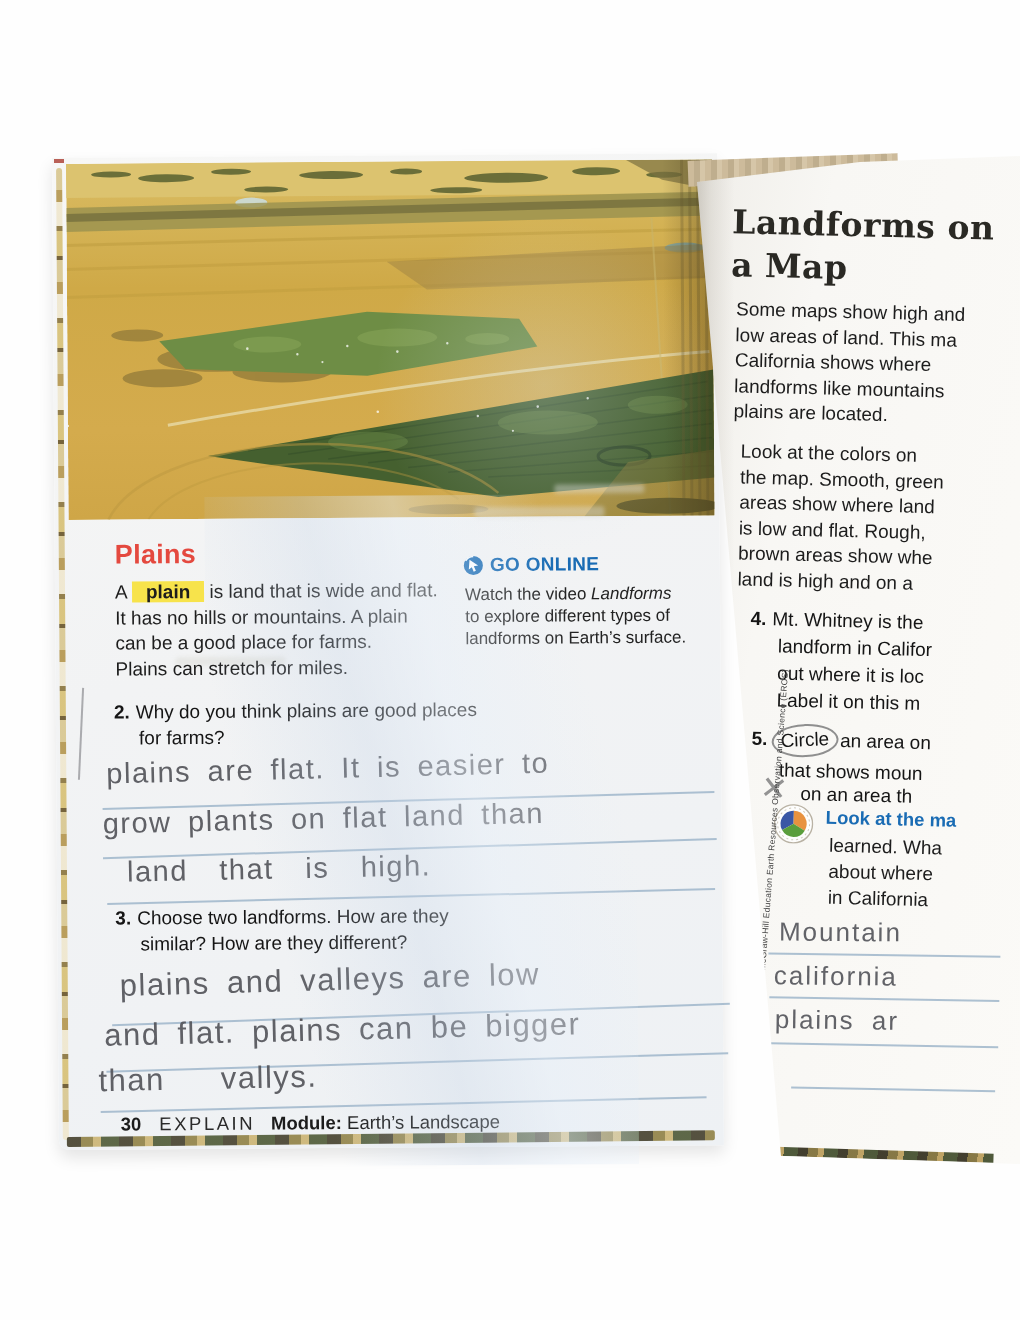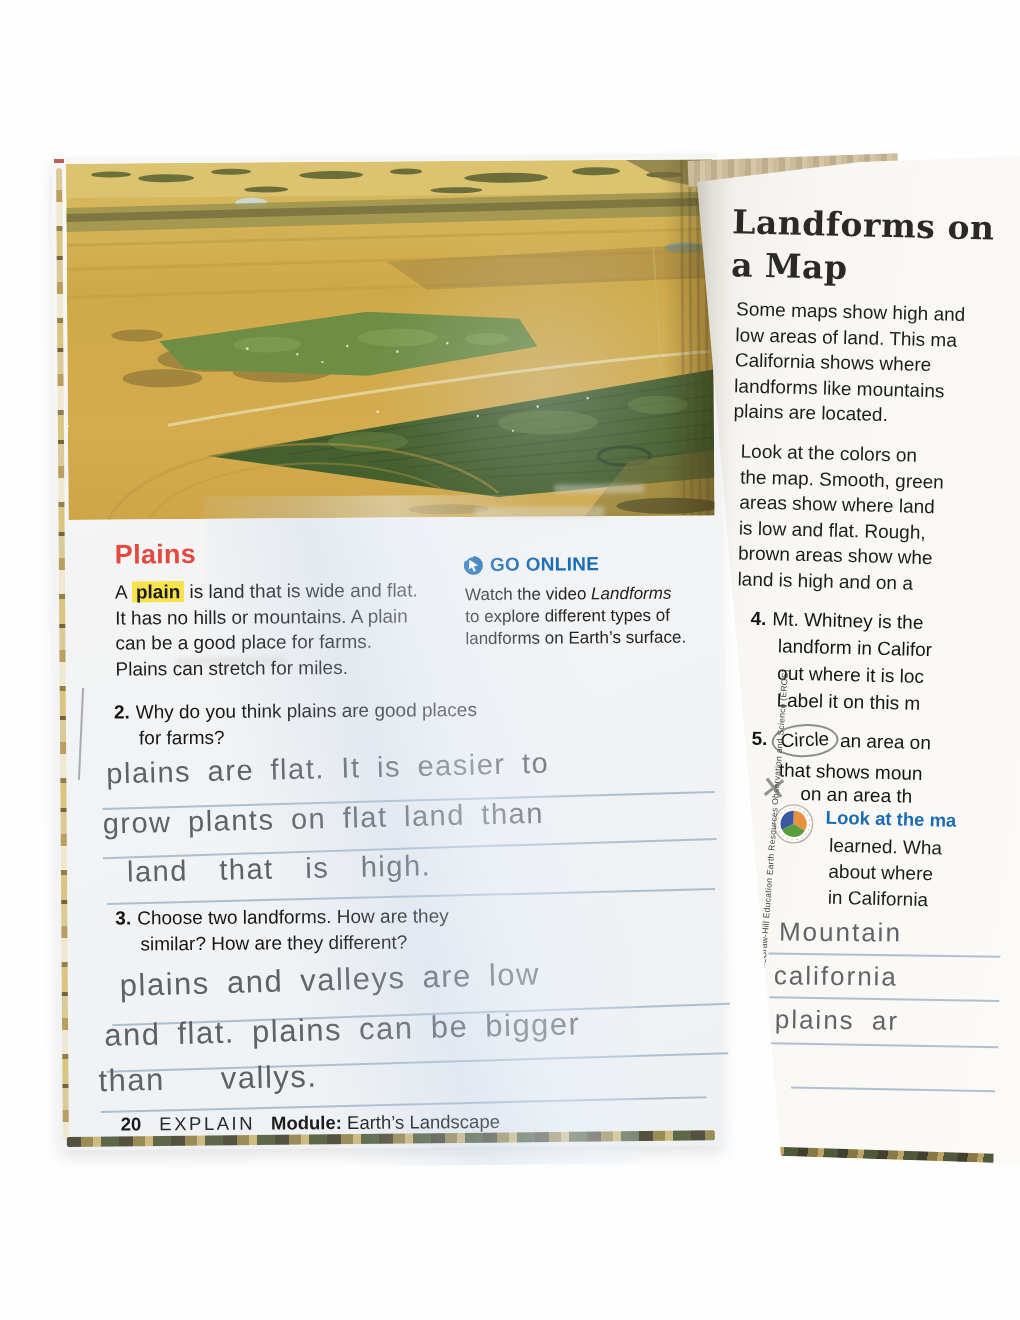--- a/index.html
+++ b/index.html
@@ -19,21 +19,21 @@
   }
   .corner-mark{position:absolute;left:2px;top:1px;width:10px;height:4px;background:#a93a30;opacity:.8;}
   .lp-edge{
     position:absolute;left:4px;top:10px;width:6px;height:972px;border-radius:3px;opacity:.95;
     background:repeating-linear-gradient(180deg,#d9c893 0 22px,#b79a55 22px 34px,#efe7cf 34px 58px,#8f7a44 58px 63px,#d8c27a 63px 88px,#6f5c32 88px 92px);
   }
   .photo{position:absolute;left:14px;top:6px;width:646px;height:356px;}
   .photo svg{display:block;width:100%;height:100%;}
   .plains-head{position:absolute;left:60px;top:382px;font-size:27px;font-weight:700;color:#e4493f;letter-spacing:.3px;}
   .plains-body{position:absolute;left:60px;top:422px;font-size:19px;line-height:25.5px;color:#1d1d1d;}
-  .hl{background:#f7e34b;font-weight:700;padding:0 4px;}
+  .hl{background:#f7e34b;font-weight:700;padding:0 14px;}
   .goonline{position:absolute;left:408px;top:399px;display:flex;align-items:center;gap:6px;}
   .go-icon svg{display:block;}
   .go-label{color:#1a6cb4;font-weight:700;font-size:19px;letter-spacing:.3px;}
   .watch{position:absolute;left:410px;top:429px;font-size:17px;line-height:22px;color:#222;}
   .qblock{position:absolute;font-size:19px;line-height:25.5px;color:#151515;}
   .qnum{font-weight:700;margin-right:6px;}
   .q-indent{margin-left:25px;}
   .hw{position:absolute;color:#54555b;font-size:29px;letter-spacing:1.5px;word-spacing:7px;white-space:nowrap;opacity:.92;}
   .rule{position:absolute;height:1.6px;background:#9fb6ca;opacity:.85;}
   .stray{position:absolute;width:1.6px;background:#6f7075;opacity:.55;}
@@ -229,21 +229,21 @@
   </div>
 
   <div class="hw" style="left:62px;top:806px;font-size:31px;transform:rotate(-1.2deg);">plains and valleys are low</div>
   <div class="rule" style="left:54px;top:858px;width:618px;transform:rotate(-1.6deg);"></div>
   <div class="hw" style="left:46px;top:856px;font-size:31px;transform:rotate(-1deg);">and flat. plains can be bigger</div>
   <div class="rule" style="left:48px;top:906px;width:622px;transform:rotate(-1.3deg);"></div>
   <div class="hw" style="left:40px;top:904px;font-size:31px;word-spacing:46px;transform:rotate(-0.8deg);">than  vallys.</div>
   <div class="rule" style="left:42px;top:948px;width:606px;transform:rotate(-1deg);"></div>
 
   <div class="footer">
-    <span class="pgnum">20</span><span class="stage">EXPLAIN</span><span class="modlabel">Module:</span>&nbsp;<span>Earth’s Landscape</span>
+    <span class="pgnum">30</span><span class="stage">EXPLAIN</span><span class="modlabel">Module:</span>&nbsp;<span>Earth’s Landscape</span>
   </div>
   <div class="lp-bottom"></div>
 
   <div class="glare2"></div>
   <div class="glare1"></div>
 </div>
 
 <div class="fabric"></div>
 
 <div class="page-right">

